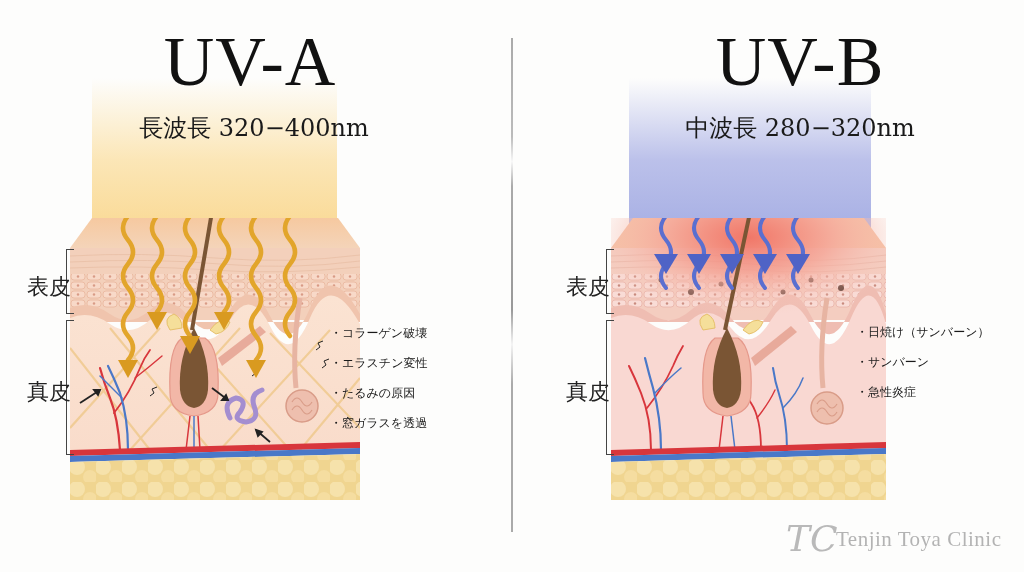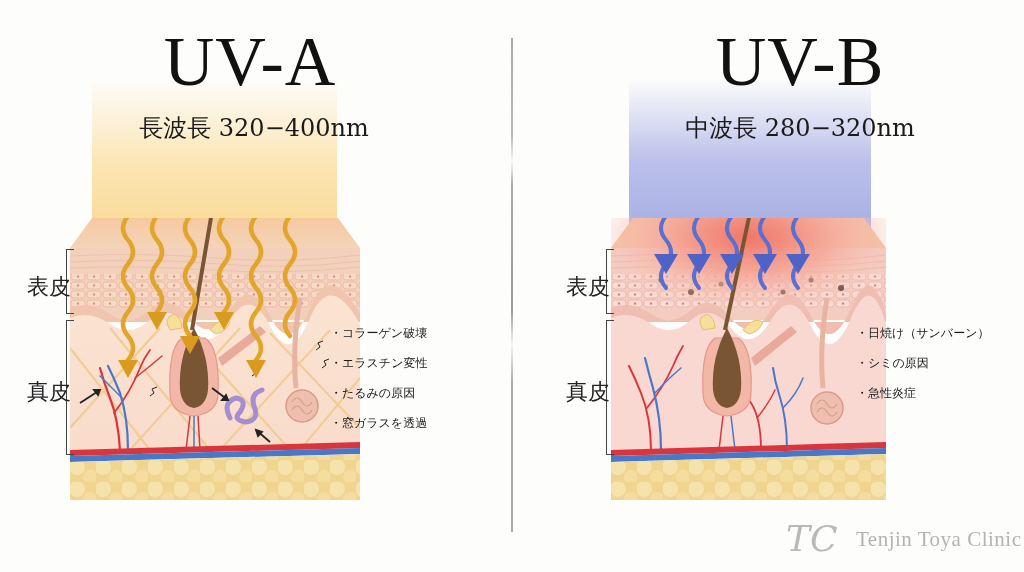--- a/index.html
+++ b/index.html
@@ -43,30 +43,30 @@
   .layer-label {
     position: absolute; font-family: "DejaVu Serif", serif; font-size: 22px; color: #222; z-index: 3;
   }
 
   .effects {
     position: absolute; list-style: none; z-index: 3;
     font-family: "DejaVu Sans", sans-serif; font-size: 12px; line-height: 30px; color: #1a1a1a;
   }
   .effects li::before { content: "・"; margin-right: 0px; }
   .panel.left .effects { left: 330px; top: 318px; }
-  .panel.right .effects { left: 312px; top: 318px; }
+  .panel.right .effects { left: 312px; top: 318px; font-family: Liberation Mono, monospace; }
 
   .divider {
     position: absolute; left: 511px; top: 38px; width: 2px; height: 494px;
     background: linear-gradient(to bottom, #aaa 0%, #bbb 20%, #f8f8f8 25%, #aaa 30%, #999 55%, #f4f4f4 62%, #aaa 70%, #aaa 100%);
     z-index: 4;
   }
 
   .logo {
-    position: absolute; left: 786px; top: 518px; display: flex; align-items: center; gap: 24px; z-index: 5;
+    position: absolute; left: 786px; top: 518px; display: flex; align-items: center; gap: 4px; z-index: 5;
   }
   .logo-mark {
     width: 46px; height: 42px; position: relative;
     font-family: "DejaVu Serif", serif; font-style: italic; font-size: 36px; color: #b9b9b9; line-height: 42px;
   }
   .logo-text {
     font-family: "Liberation Serif", "DejaVu Serif", serif; font-size: 21px; color: #b3b3b3; letter-spacing: 0.5px;
   }
 </style>
 </head>
@@ -286,21 +286,21 @@
     </svg>
   </div>
 
   <div class="bracket" style="left:62px; top:249px; height:65px;"></div>
   <div class="layer-label" style="left:22px; top:272px;">表皮</div>
   <div class="bracket" style="left:62px; top:320px; height:135px;"></div>
   <div class="layer-label" style="left:22px; top:377px;">真皮</div>
 
   <ul class="effects">
     <li>日焼け（サンバーン）</li>
-    <li>シミの原因</li>
+    <li>サンバーン</li>
     <li>急性炎症</li>
   </ul>
 </div>
 
 <div class="logo">
   <div class="logo-mark">TC</div>
   <div class="logo-text">Tenjin Toya Clinic</div>
 </div>
 
 </body></html>

